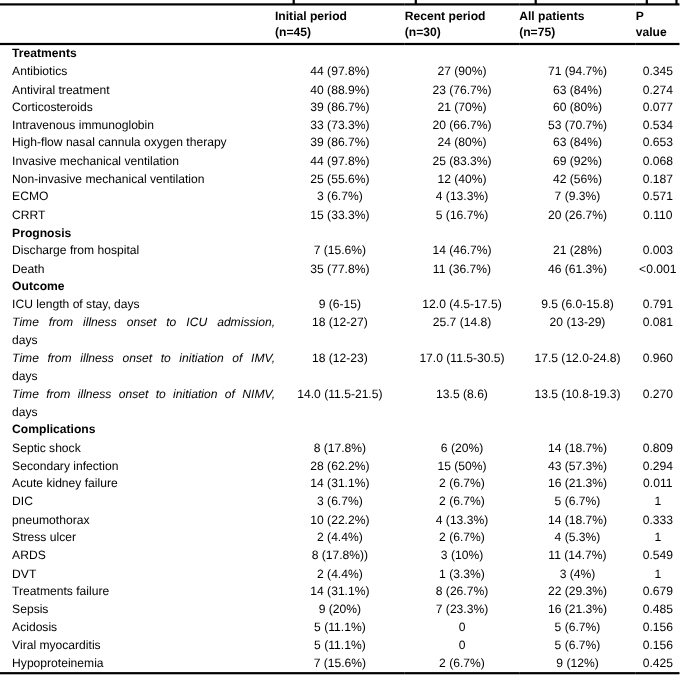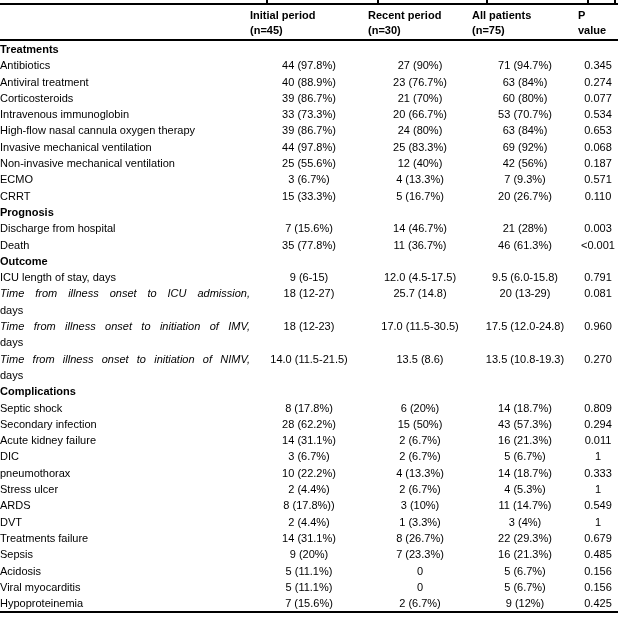--- a/index.html
+++ b/index.html
@@ -29,22 +29,22 @@
     font-weight:bold;text-align:left;vertical-align:top;
     padding:3px 0 2px 0;line-height:14.5px;
     border-bottom:2px solid #000;
     font-size:11px;
   }
   tbody td{
     vertical-align:top;padding:0;
     line-height:16.3px;font-size:11px;
     white-space:nowrap;
   }
-  td.label{white-space:normal;}
-  td.section-title{font-weight:bold;white-space:normal;}
+  td.label{padding-left:11px;white-space:normal;}
+  td.section-title{padding-left:11px;font-weight:bold;white-space:normal;}
   td.val{text-align:center;}
   .jline{text-align:justify;text-align-last:justify;padding-right:0;font-style:italic;}
 </style>
 </head>
 <body>
 
 <div class="page">
   <div class="tick" style="left:266px"></div>
   <div class="tick" style="left:377px"></div>
   <div class="tick" style="left:486px"></div>

